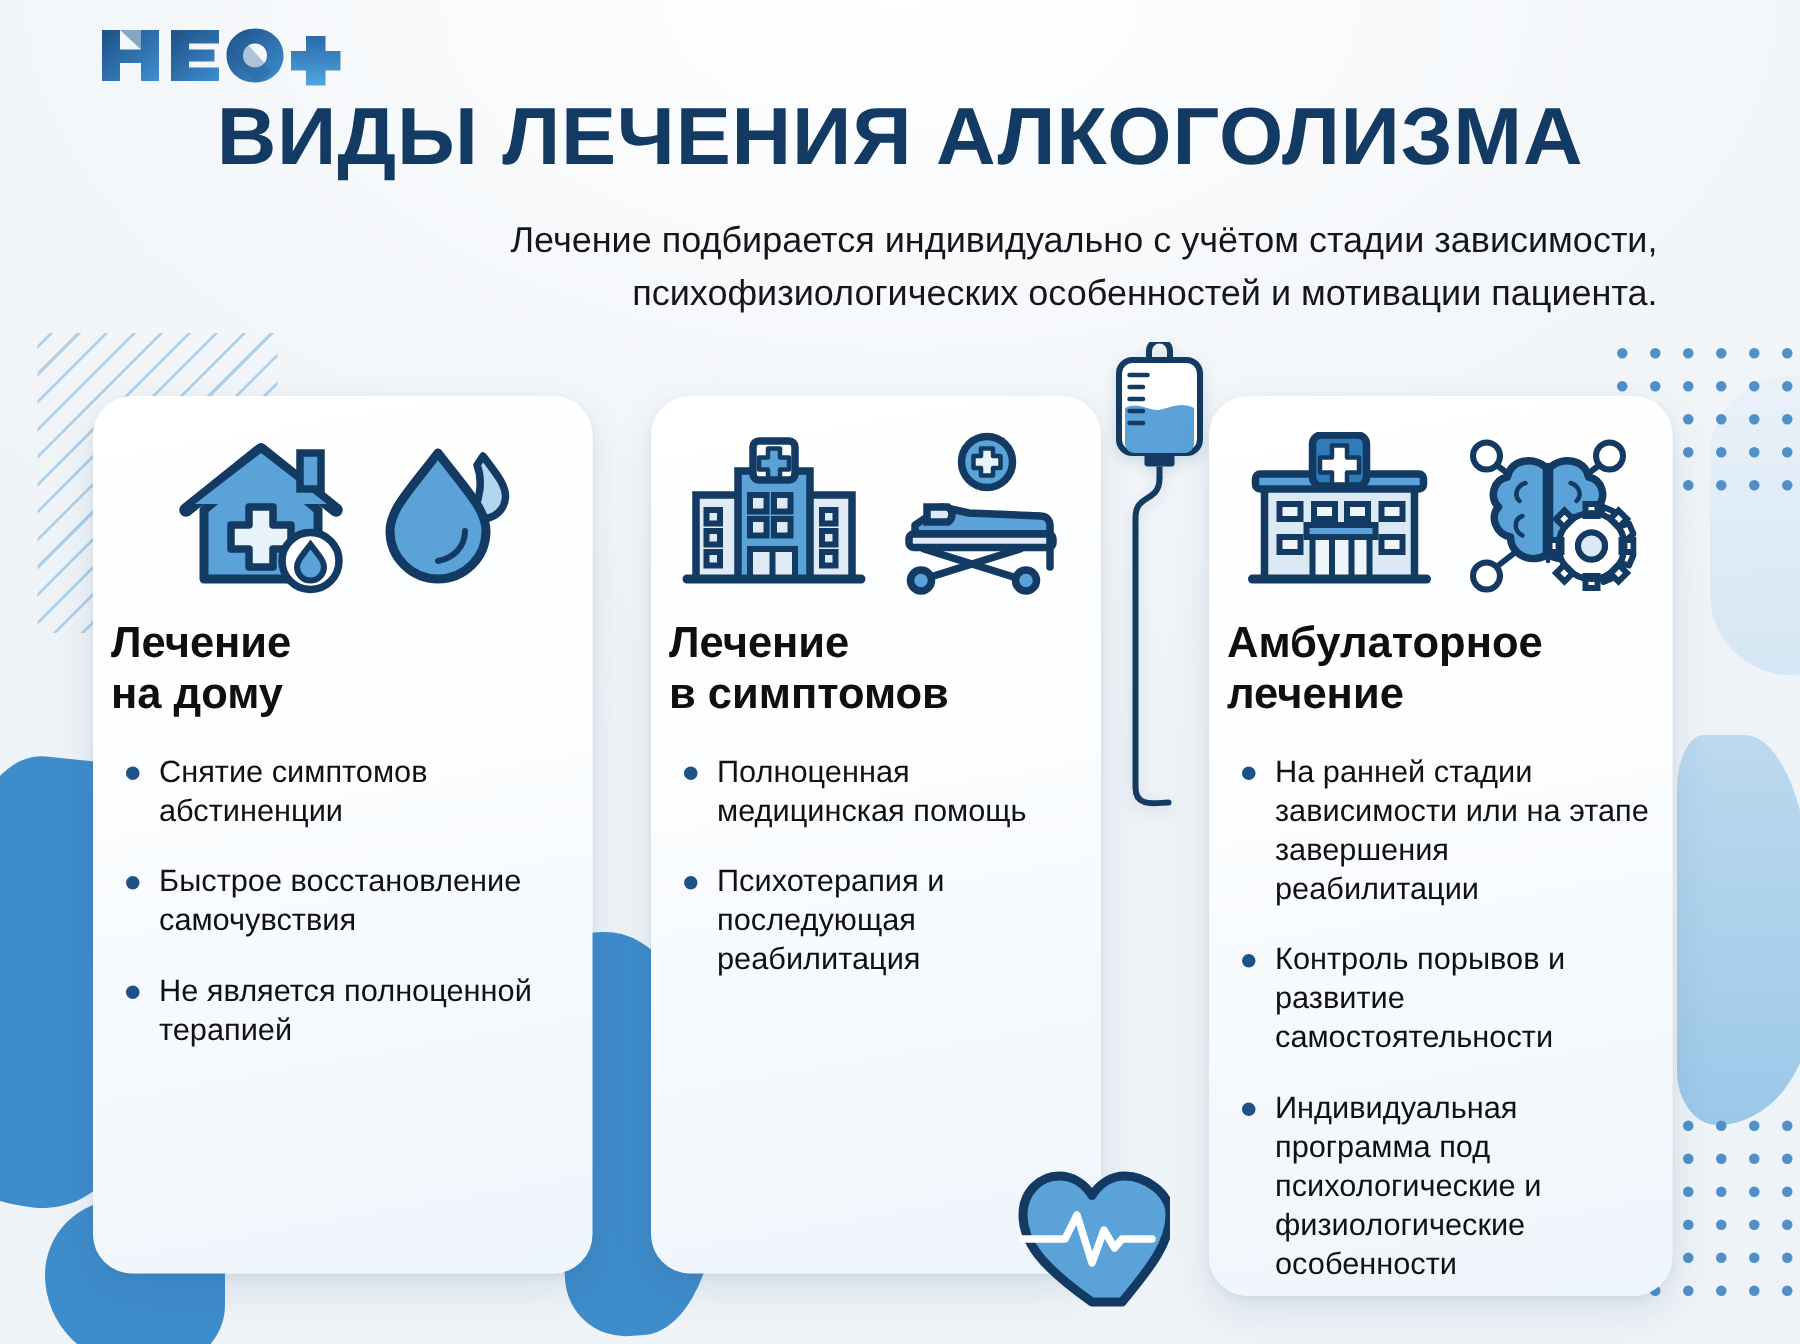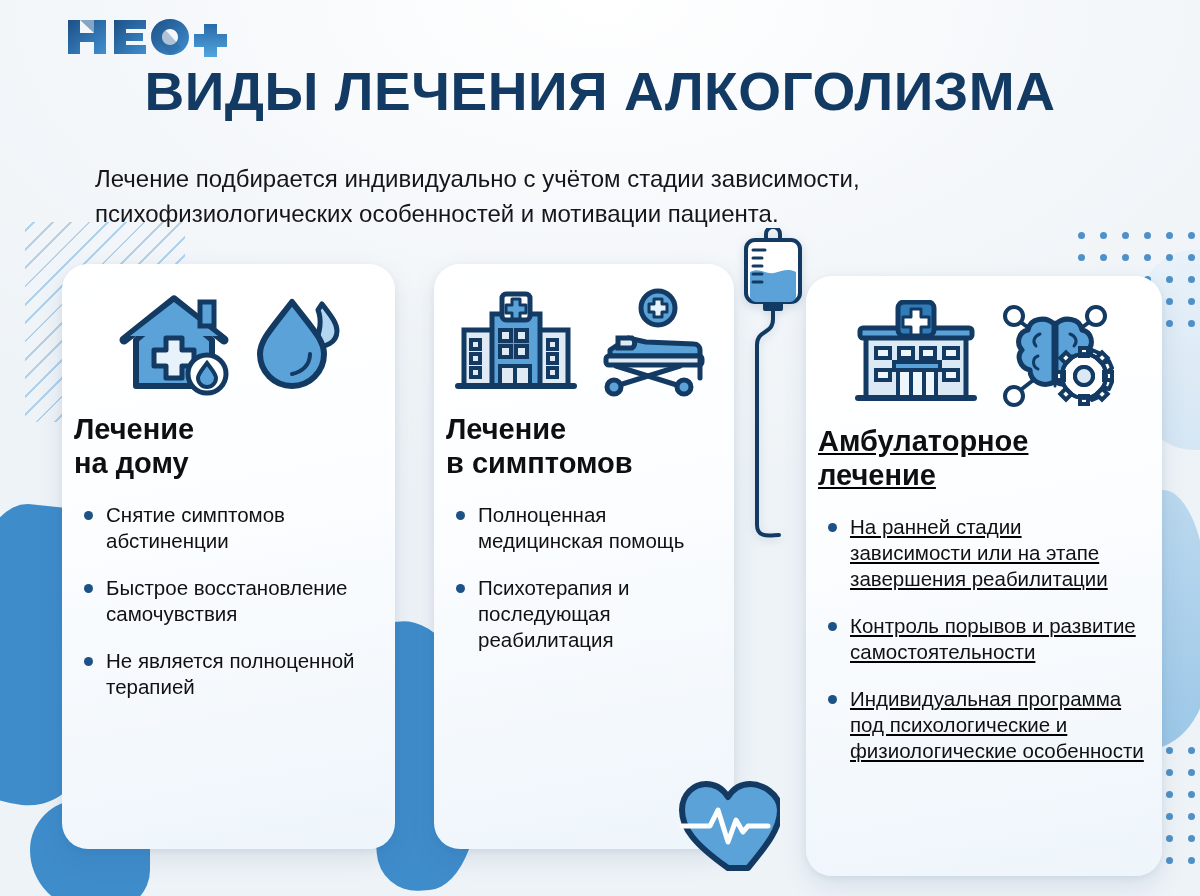--- a/index.html
+++ b/index.html
@@ -57,34 +57,34 @@
   
   .logo{position:absolute;left:64px;top:14px;height:46px;display:flex;align-items:center;}
   .logo svg{display:block;}
   .title{
     position:absolute;left:0;right:0;top:62px;text-align:center;
     font-size:54px;line-height:58px;font-weight:700;letter-spacing:.5px;
     color:#123a63;font-family:"Liberation Sans","DejaVu Sans",sans-serif;
     transform:scaleX(1.02);
   }
   .subtitle{
-    position:absolute;left:50%;transform:translateX(-50%);top:161px;width:1010px;
-    text-align:left;font-size:24px;line-height:35px;color:#16161a;font-weight:400;
+    position:absolute;left:50%;transform:translateX(-50%);top:143px;width:1010px;
+    text-align:right;font-size:24px;line-height:35px;color:#16161a;font-weight:400;
   }
 
   
   .card{
     position:absolute;border-radius:26px;
     background:linear-gradient(170deg,#ffffff 0%,#fdfeff 35%,#eef5fb 100%);
     box-shadow:0 10px 26px rgba(40,80,120,.12),0 2px 6px rgba(40,80,120,.07);
     overflow:hidden;
   }
   #card-1{left:62px;top:264px;width:333px;height:585px;}
   #card-2{left:434px;top:264px;width:300px;height:585px;}
-  #card-3{left:806px;top:276px;width:356px;height:600px;text-decoration:underline;}
+  #card-3{left:806px;top:264px;width:309px;height:600px;}
 
   .icons{
     height:130px;display:flex;align-items:center;justify-content:center;gap:18px;
     margin-top:14px;
   }
   .card-title{
     text-align:left;font-size:29px;line-height:34px;font-weight:700;color:#0f0f12;
     margin:4px 0 0 0;padding:0 12px;
   }
   .bullets{margin:22px 0 0 0;padding:0 14px 0 22px;list-style:none;}

